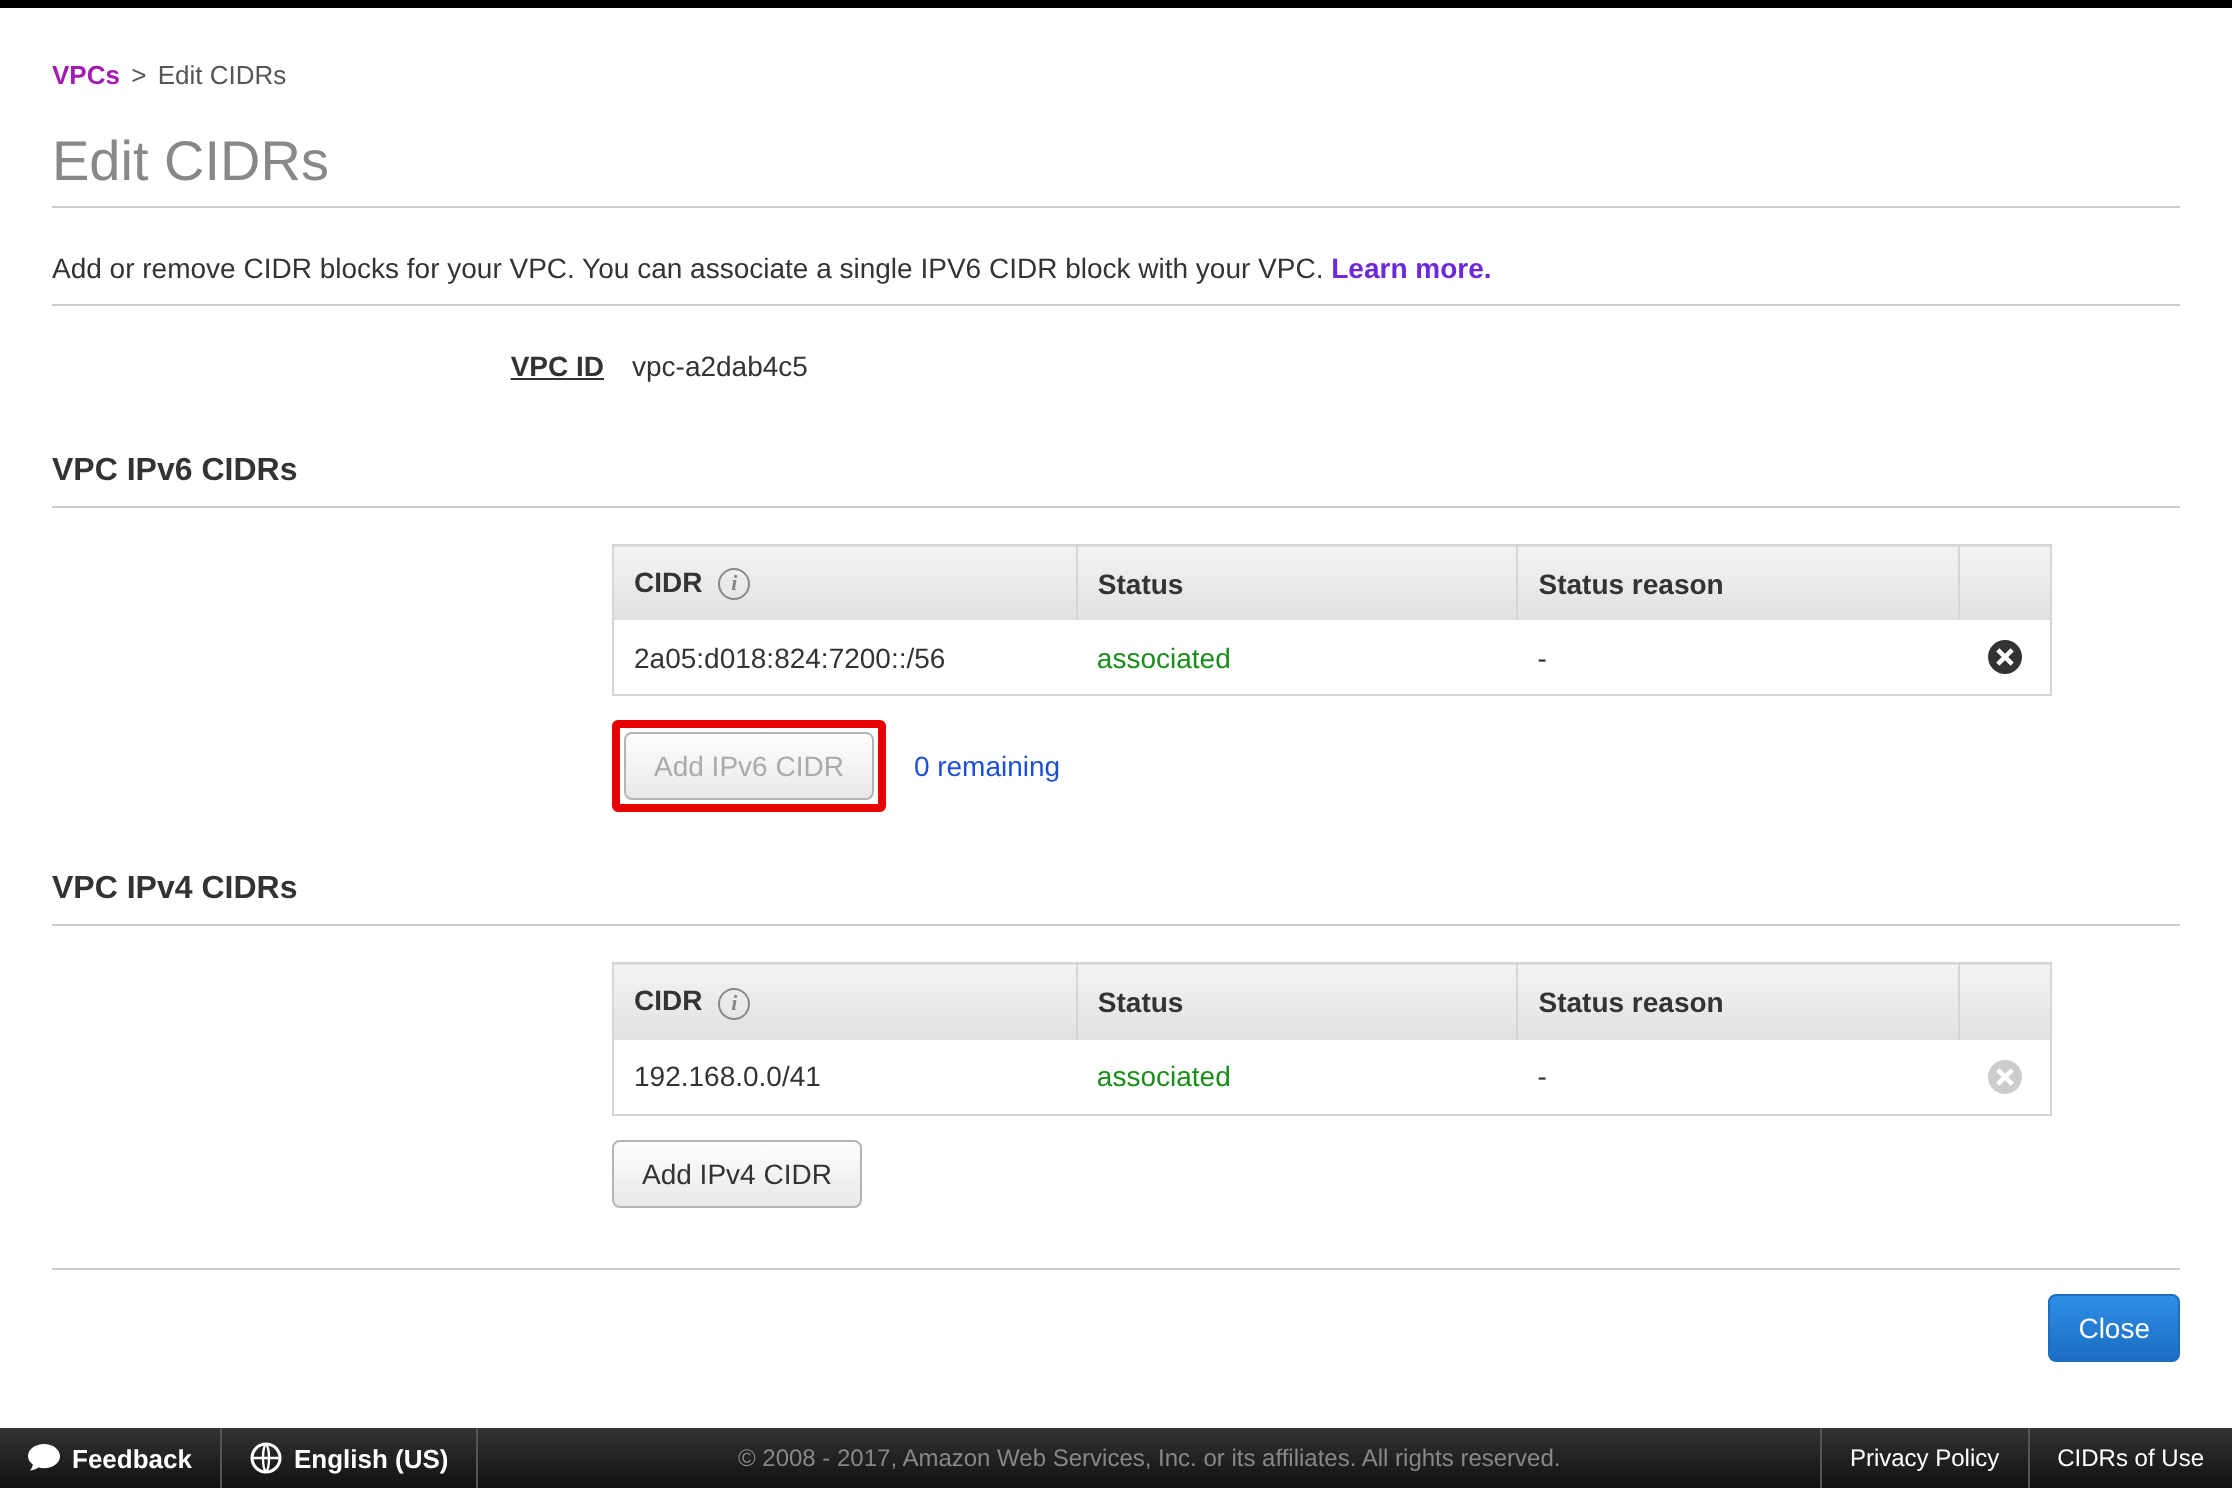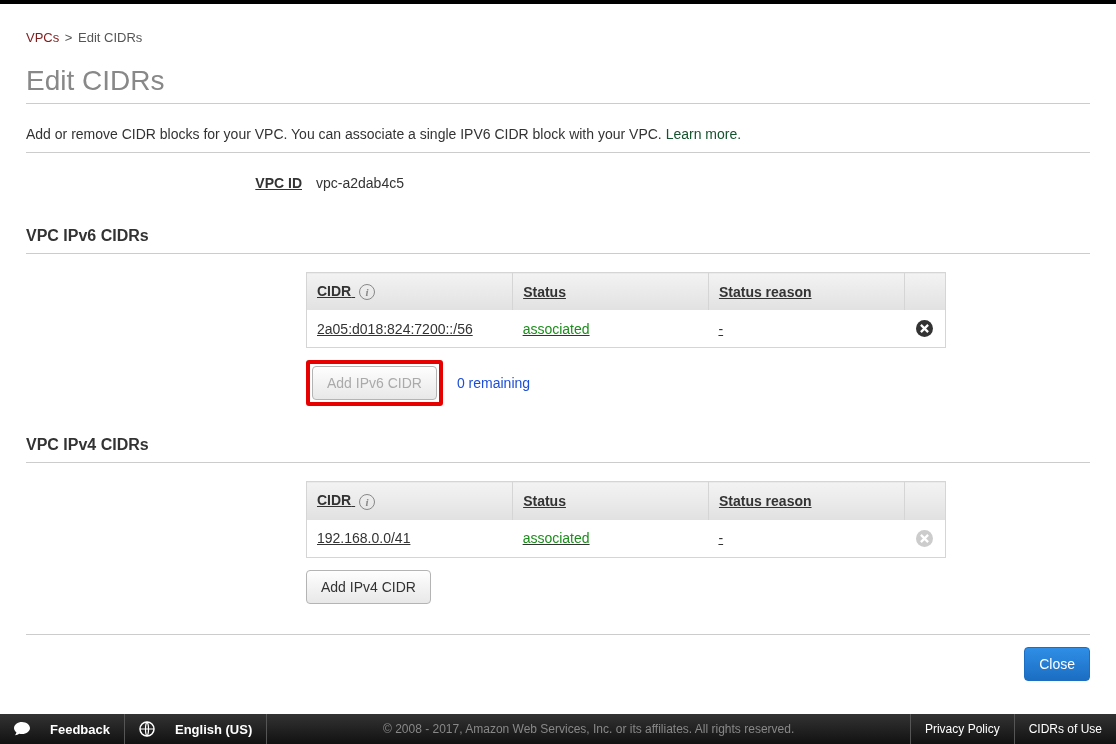--- a/index.html
+++ b/index.html
@@ -11,54 +11,53 @@
       display: flex; flex-direction: column;
       background: #fff;
     }
     .topbar { height: 4px; background: #000; }
     .content {
       flex: 1 1 auto;
       padding: 16px 26px 0 26px;
       overflow: auto;
     }
     .breadcrumb { font-size: 13px; margin-bottom: 20px; padding-top: 10px;}
-    .breadcrumb a { color: #7f1d1d; text-decoration: none; font-weight: normal;}
+    .breadcrumb a { color: #a21caf; text-decoration: none; font-weight: bold;}
     .breadcrumb .sep { color: #555; margin: 0 2px; }
     .breadcrumb .current { color: #555; }
     h1.page-title {
       font-size: 28px; font-weight: 400; color: #888;
       margin: 0 0 8px 0; padding-bottom: 6px;
       border-bottom: 1px solid #ccc;
     }
     .desc {
       padding: 14px 0 10px 0;
       border-bottom: 1px solid #ccc;
       color: #333;
     }
-    .desc a { color: #14532d; text-decoration: none; }
+    .desc a { color: #6d28d9; text-decoration: none; font-weight: bold; }
     .kv-row {
       display: flex; align-items: center;
       padding: 22px 0 6px 0;
     }
     .kv-label {
       width: 290px; text-align: right; font-weight: bold; color:#333;
       padding-right: 14px;
       text-decoration: underline;
     }
     .kv-value { color: #333; }
     .section-title {
       font-size: 16px; font-weight: bold; color: #333;
       margin-top: 30px; padding-bottom: 8px;
       border-bottom: 1px solid #ccc;
     }
 
     .tbl-wrap {
       margin-left: 280px; margin-top: 18px;
-      width: 640px;
-      text-decoration: underline;
+      width: 720px;
     }
     table.cidr {
       width: 100%; border-collapse: collapse;
       border: 1px solid #d5d5d5;
     }
     table.cidr th {
       background: linear-gradient(#f3f3f3, #e1e1e1);
       text-align: left; font-weight: bold; color: #333;
       padding: 10px 10px;
       border-right: 1px solid #d5d5d5;
@@ -116,21 +115,21 @@
       padding-bottom: 30px;
       align-items: center;
     }
 
     .bottom-bar {
       height: 30px; background: linear-gradient(#333, #111);
       color: #ddd; display:flex; align-items:center;
       font-size: 12px;
     }
     .bottom-bar .seg {
-      display:flex; align-items:center; gap:20px; height:100%;
+      display:flex; align-items:center; gap:6px; height:100%;
       padding: 0 14px; border-right: 1px solid #555; color:#fff;
       font-weight: bold; font-size: 13px;
     }
     .bottom-bar .seg.link { cursor: pointer; }
     .bottom-bar .spacer { flex: 1; text-align:center; color:#888; font-size:12px;}
     .bottom-bar .rightseg {
       padding: 0 14px; border-left: 1px solid #555; color:#fff; height:100%;
       display:flex; align-items:center; font-size: 12px;
     }
     .globe-icon, .feedback-icon {

